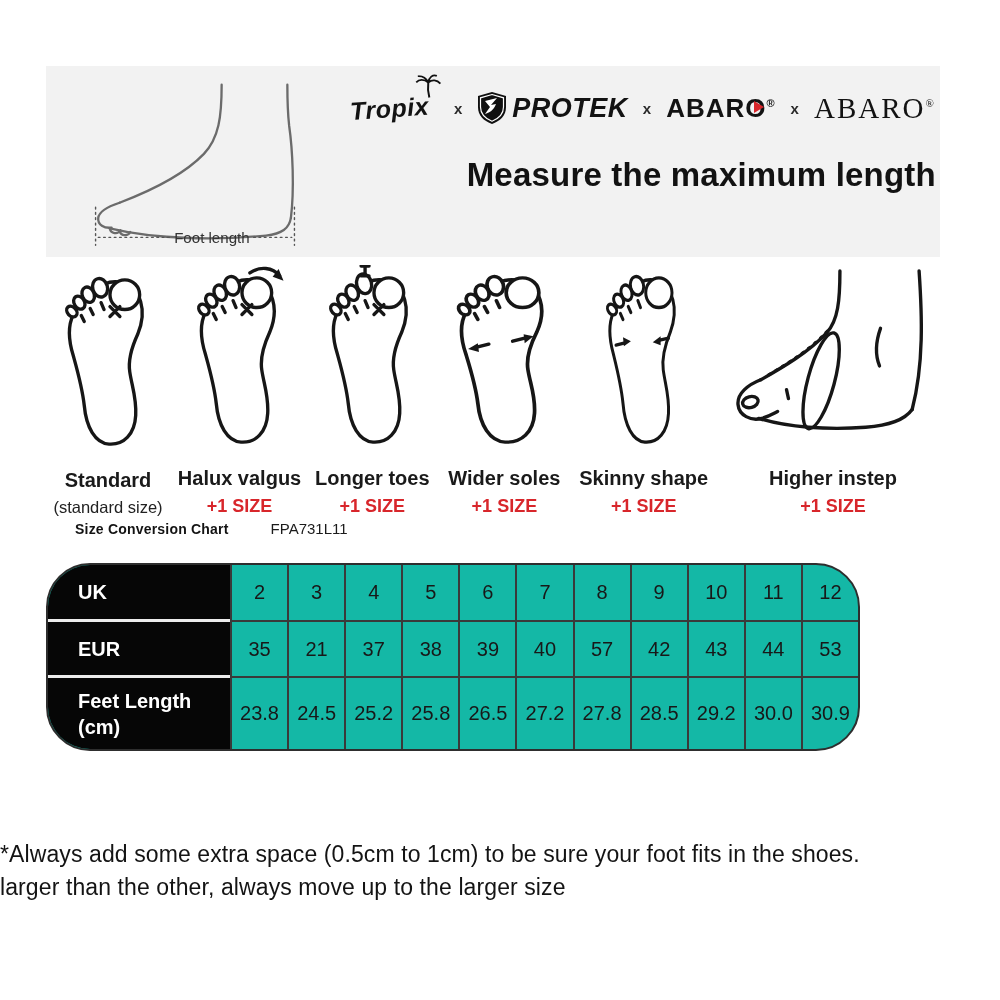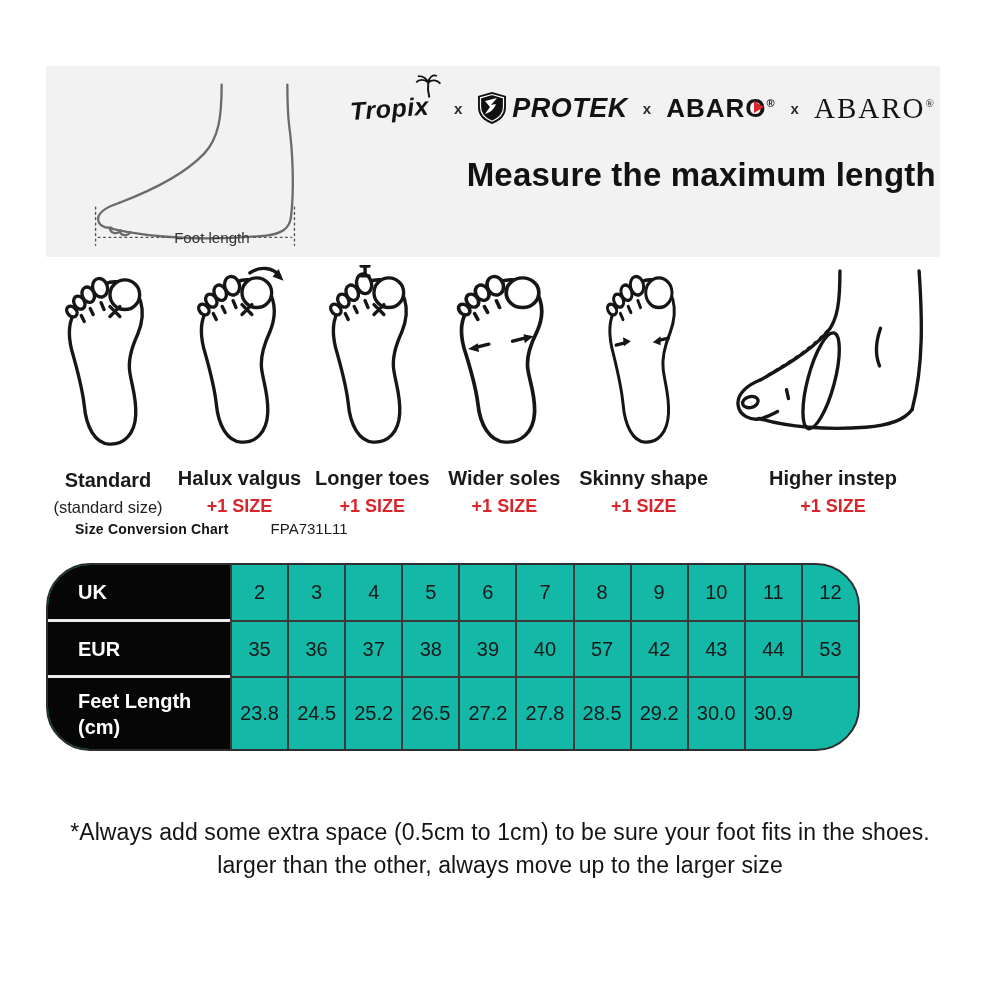--- a/index.html
+++ b/index.html
@@ -64,21 +64,21 @@
   }
   .th { background:#060606; color:#ffffff; font-weight:bold; font-size:20px;
         display:flex; align-items:center; padding-left:30px; }
   .th span { max-width:125px; line-height:1.3; }
   .th.sep-b { border-bottom:3px solid #ececec; }
   .td { display:flex; align-items:center; justify-content:center; font-size:20px;
         color:#181818; border-left:2px solid #3a3a3a; }
   .td.rb { border-bottom:2px solid #3a3a3a; }
 
   
-  .footnote { position:absolute; left:0; top:816px; width:1000px; text-align:center;
+  .footnote { position:absolute; left:0; top:838px; width:1000px; text-align:left;
               font-size:23px; line-height:1.45; color:#141414; letter-spacing:0.1px; }
 
   
   .gfoot path { stroke:#6b6b6b; stroke-width:2.6; fill:none; stroke-linecap:round; stroke-linejoin:round; }
   .gfoot .meas { stroke:#555; stroke-width:1.6; stroke-dasharray:2 4; }
   .gfoot text { fill:#333; font-size:17px; font-family:"Liberation Sans", sans-serif; }
 </style>
 </head>
 <body>
 
@@ -252,37 +252,38 @@
     <div class="td rb">8</div>
     <div class="td rb">9</div>
     <div class="td rb">10</div>
     <div class="td rb">11</div>
     <div class="td rb">12</div>
 
     <div class="th sep-b">
         <span>EUR</span>
       </div>
     <div class="td rb">35</div>
-    <div class="td rb">36</div>
+    <div class="td rb">21</div>
     <div class="td rb">37</div>
     <div class="td rb">38</div>
     <div class="td rb">39</div>
     <div class="td rb">40</div>
     <div class="td rb">57</div>
     <div class="td rb">42</div>
     <div class="td rb">43</div>
     <div class="td rb">44</div>
     <div class="td rb">53</div>
 
     <div class="th">
         <span>Feet Length (cm)</span>
       </div>
     <div class="td">23.8</div>
     <div class="td">24.5</div>
     <div class="td">25.2</div>
+    <div class="td">25.8</div>
     <div class="td">26.5</div>
     <div class="td">27.2</div>
     <div class="td">27.8</div>
     <div class="td">28.5</div>
     <div class="td">29.2</div>
     <div class="td">30.0</div>
     <div class="td">30.9</div>
   </div>
 
   <div class="footnote">

